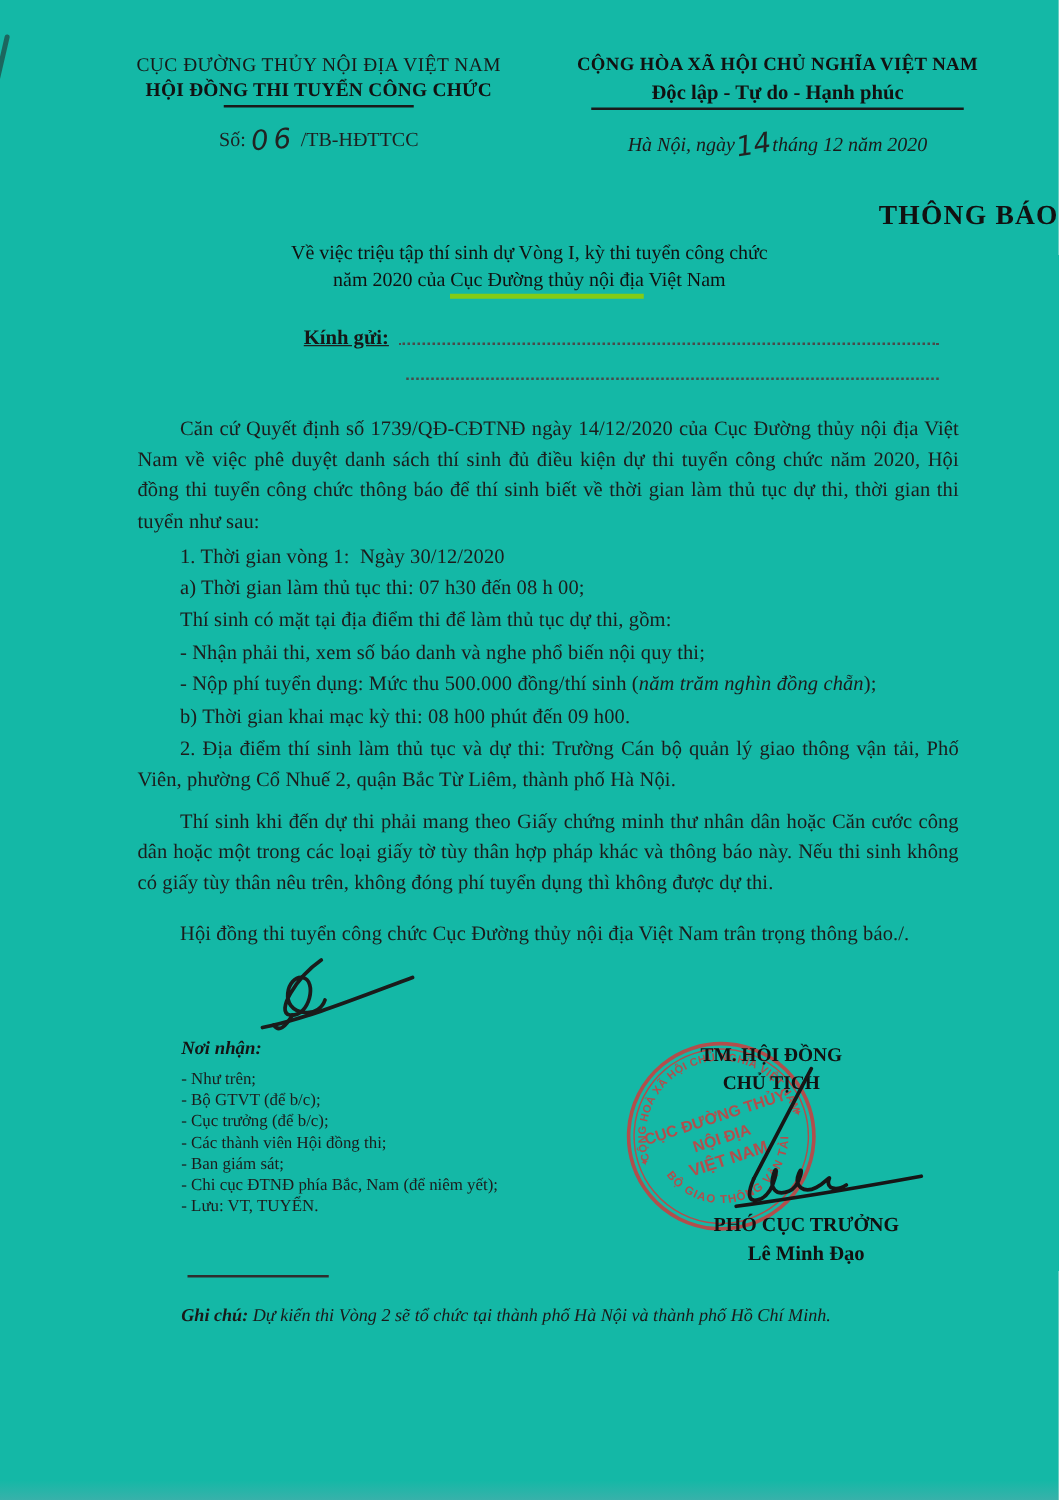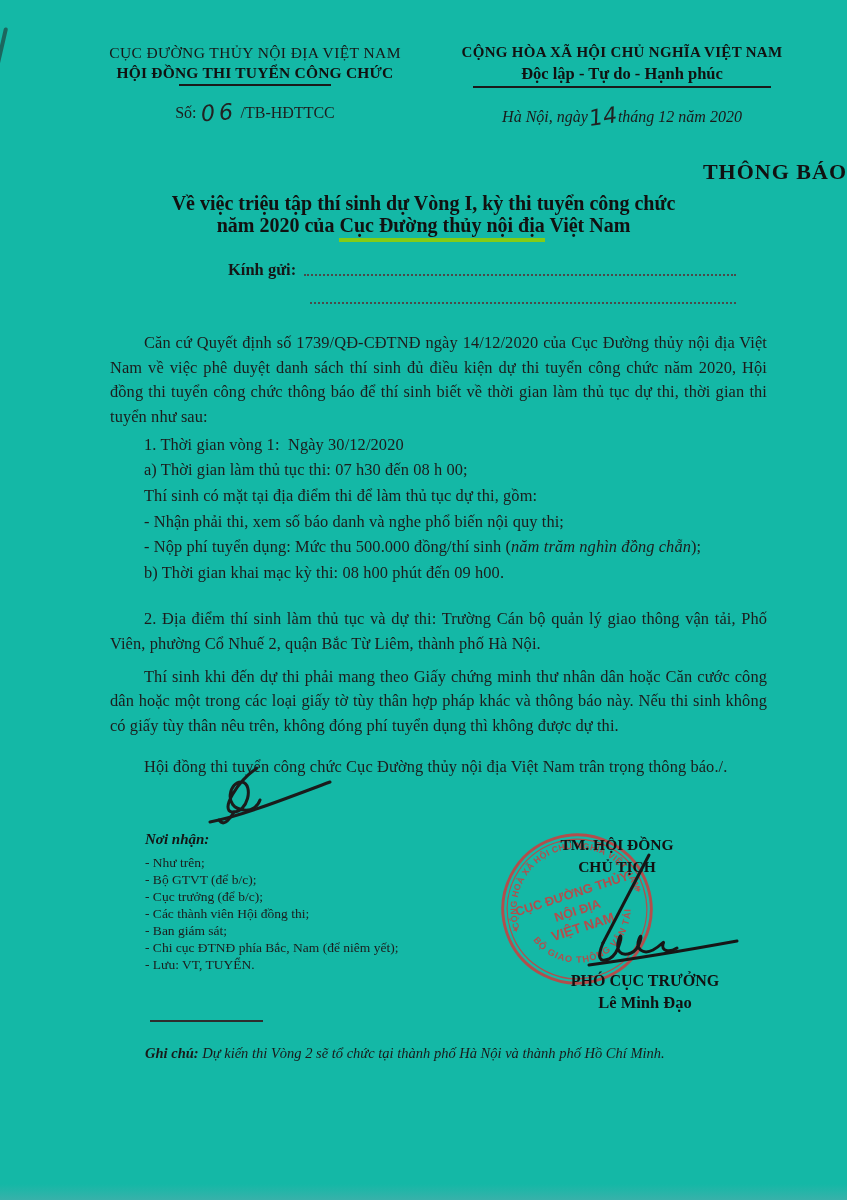--- a/index.html
+++ b/index.html
@@ -18,35 +18,35 @@
   .hand-num{font-size:22px; letter-spacing:4px; transform:rotate(-4deg); position:relative; top:2px; color:#222;}
   .hand-day{font-size:22px; transform:rotate(-9deg); position:relative; top:2px; margin:0 -3px; color:#222;}
   .hdr-right{position:absolute; left:438px; top:44px; width:368px; text-align:center;}
   .hdr-right .republic{font-size:15px; font-weight:bold; letter-spacing:.3px; color:#111;}
   .hdr-right .motto{font-size:16.5px; font-weight:bold; margin-top:3px; color:#111;}
   .hdr-right .motto-underline{width:298px; border-top:2px solid #1a1a1a; margin:2px auto 0;}
   .dateline{margin-top:14px; font-size:16px; font-style:italic; color:#1a1a1a;}
   
   .title-block{position:absolute; left:0; right:0; top:159px; text-align:center;}
   .title-heading{font-size:22px; font-weight:bold; letter-spacing:1px; color:#111;text-align:right;}
-  .title-sub{font-size:20px; font-weight:bold; margin-top:7px; line-height:22px; color:#111;}
+  .title-sub{font-size:16px; font-weight:normal; margin-top:7px; line-height:22px; color:#111;}
   .u-span{border-bottom:4px solid #84cc16; padding-bottom:2px;}
   
-  .salutation{position:absolute; left:228px; top:260px; width:508px; font-size:16.5px;}
+  .salutation{position:absolute; left:243px; top:260px; width:508px; font-size:16.5px;text-decoration:underline;}
   .sal-row{display:flex; align-items:flex-end;}
   .sal-label{font-weight:bold; white-space:nowrap; padding-right:8px; color:#161616;}
   .dotfill{flex:1; border-bottom:2px dotted #4a4a4a; margin-bottom:4px;}
   .dotline2{margin-left:82px; width:426px; border-bottom:2px dotted #4a4a4a; height:0; margin-top:22px;}
   
   .body-block{position:absolute; left:110px; top:331px; width:657px; font-size:16.4px;
               line-height:24.7px; text-align:justify; letter-spacing:.1px; color:#1c1c1c;}
   .indent{text-indent:34px;}
   .bline{padding-left:34px; text-align:left; white-space:pre-wrap; line-height:25.6px;}
   .list-block{margin-top:2px;}
-  .p2{margin-top:22px;}
+  .p2{margin-top:2px;}
   .p3{margin-top:8px;}
   .closing{margin-top:16px;}
   .it{font-style:italic;}
   
   .recipients{position:absolute; left:145px; top:831px;}
   .recipients .rec-label{font-size:15px; font-weight:bold; font-style:italic; margin-bottom:6px; color:#141414;}
   .recipients .rec-item{font-size:13.5px; line-height:17px; color:#1c1c1c;}
   .short-line{position:absolute; left:150px; top:1020px; width:113px; border-top:2px solid #2e2e2e;}
   
   .signing-head{position:absolute; left:492px; top:834px; width:250px; text-align:center; z-index:3;}

